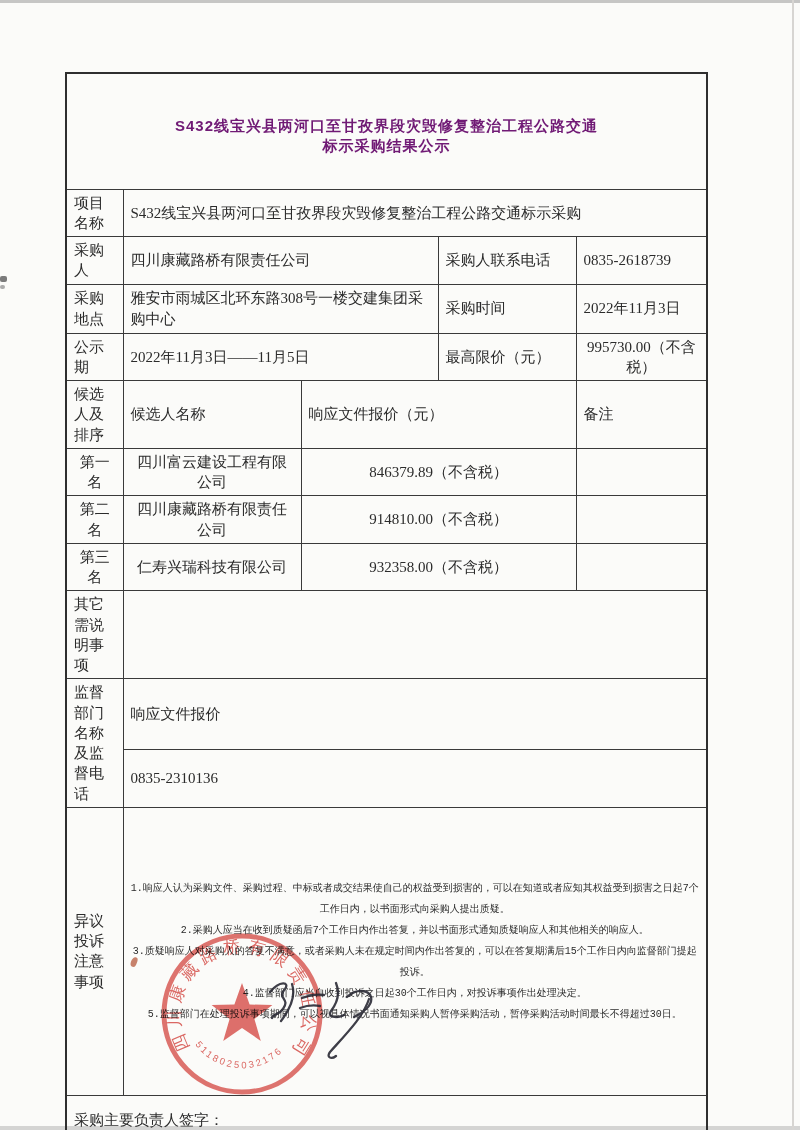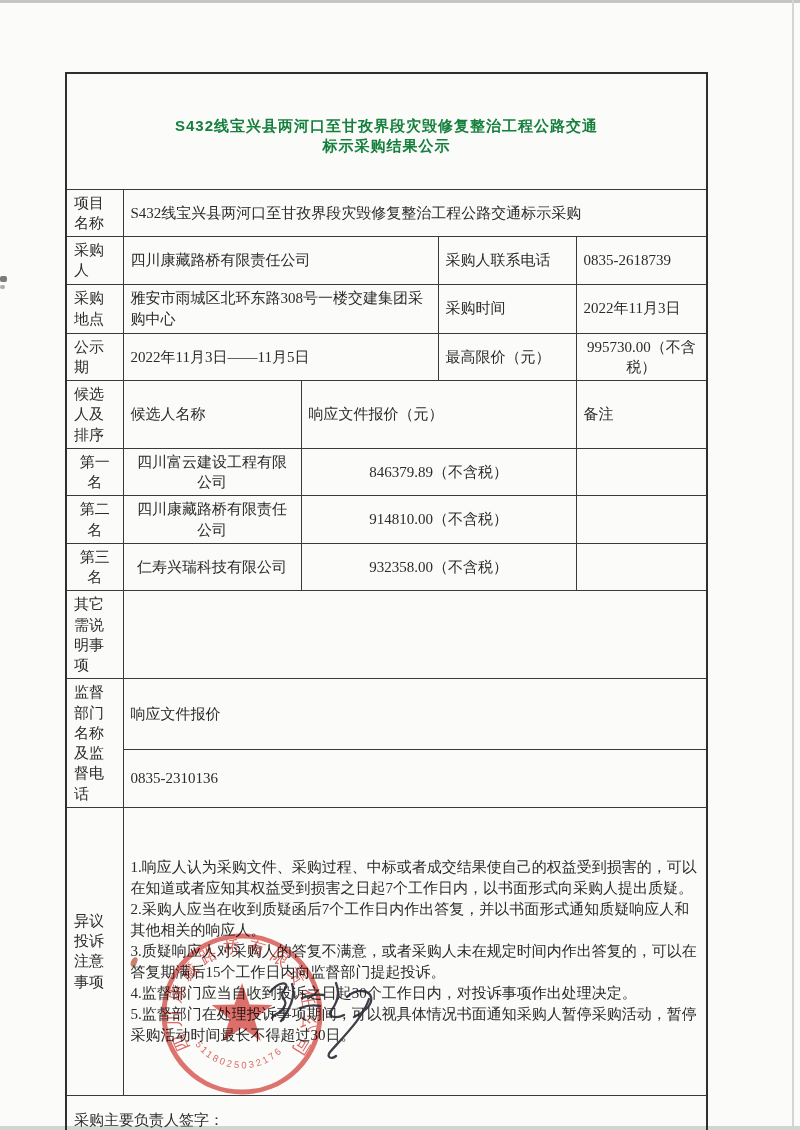--- a/index.html
+++ b/index.html
@@ -33,32 +33,32 @@
     word-break:break-all;
   }
   .title-cell{
     text-align:center;
     font-family:"Liberation Sans","DejaVu Sans",sans-serif;
     font-weight:bold;
     font-size:24px;
     letter-spacing:1px;
     line-height:36px;
     padding-top:12px !important;
-    color:#15803d;
+    color:#701a75;
   }
   .title-cell .tl{white-space:nowrap;}
   td.lab{padding:3px 5px;text-align:left;}
   td.rank{text-align:center;font-size:14px;}
   .c{text-align:left;}
   .l{text-align:left;}
   td.small{font-size:13px;padding:3px 3px;text-align:center;}
   td.name{text-align:center;font-size:13.5px;padding:3px 2px;}
   td.price{text-align:center;font-size:14px;}
   td.notice-cell{padding:6px 8px;}
-  .notice-body{font-size:15px;line-height:21px;text-align:left;}
+  .notice-body{font-size:10px;line-height:21px;text-align:center;font-family:Liberation Mono, monospace;}
   td.sig-cell{padding:6px 8px;font-size:15px;}
 
   
   .h-title{height:116px;} .h-proj{height:43px;} .h-buyer{height:45px;}
   .h-loc{height:49px;} .h-pub{height:36px;} .h-chead{height:45px;margin-top:48px;}
   .h-r1{height:43px;} .h-r2{height:45px;} .h-r3{height:40px;padding-left:16px;}
   .h-other{height:62px;} .h-sup1{height:47px;} .h-sup2{height:38px;}
   .h-notice{height:288px;} .h-sig{height:50px;}
 
   .stamp{position:absolute;left:140px;top:912px;width:204px;height:204px;mix-blend-mode:multiply;opacity:.88;}

